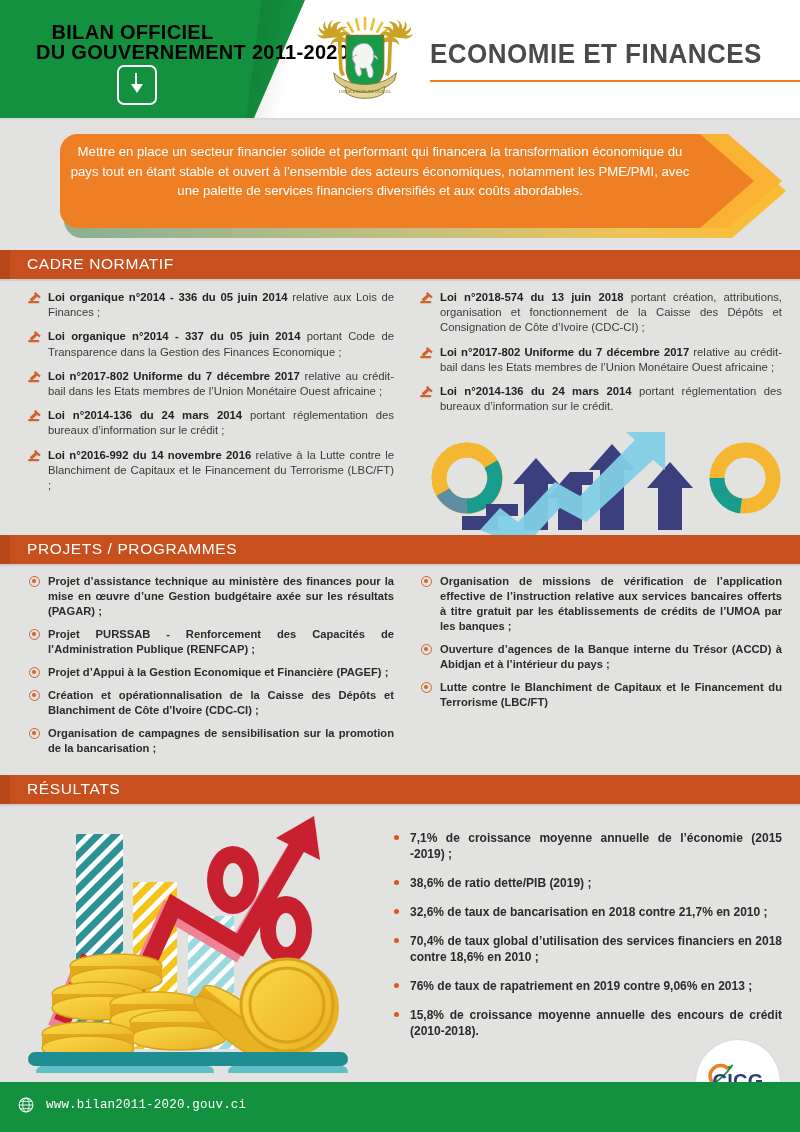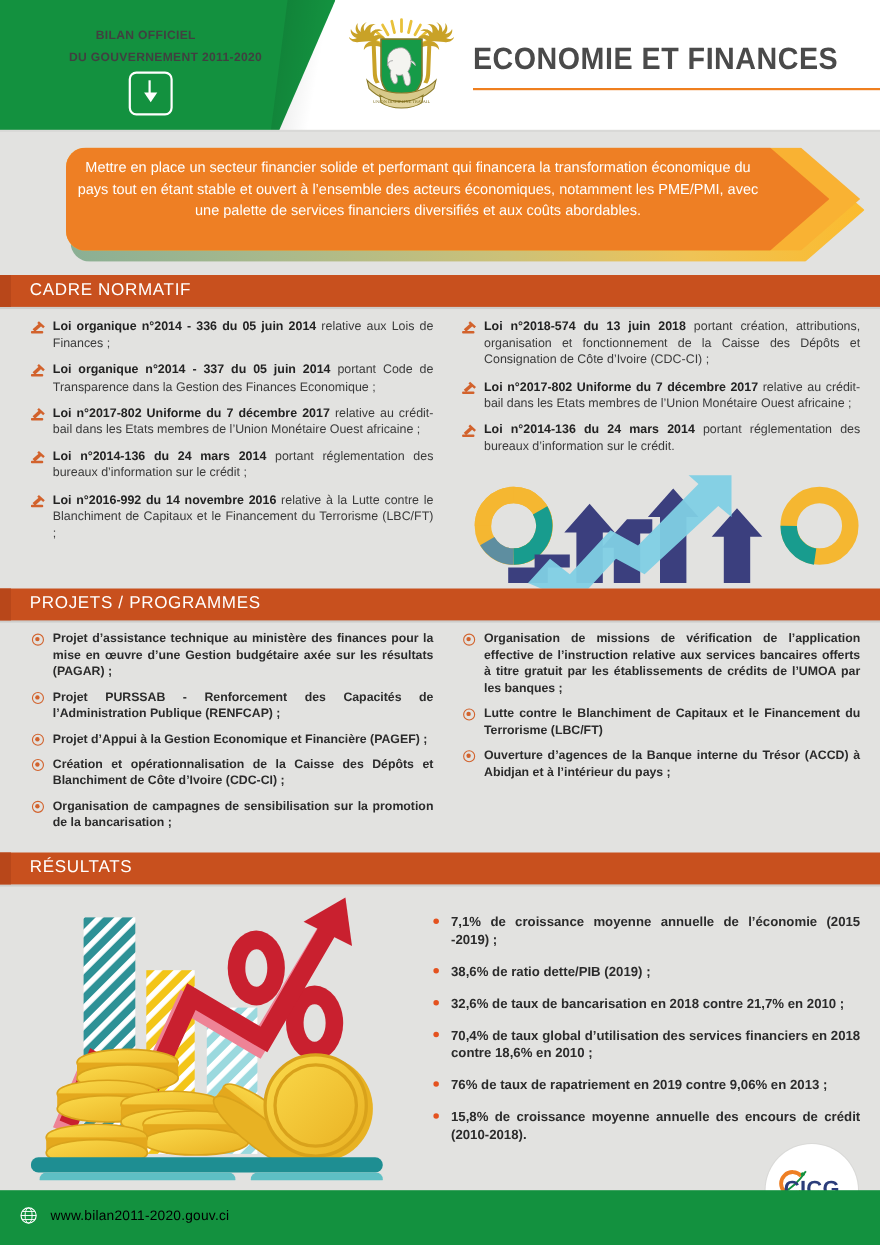--- a/index.html
+++ b/index.html
@@ -17,21 +17,21 @@
     position:absolute;left:0;top:0;width:305px;height:120px;background:#13913f;
     clip-path:polygon(0 0, 100% 0, 83% 100%, 0 100%);
   }
   .header-green-shadow{
     position:absolute;left:246px;top:0;width:70px;height:120px;
     background:linear-gradient(100deg, rgba(0,0,0,.13) 0%, rgba(0,0,0,0) 60%);
     clip-path:polygon(22% 0, 100% 0, 77% 100%, 0 100%);
   }
   .header-title{
     position:absolute;left:0;top:22px;width:265px;text-align:center;
-    color:#404040;font-weight:700;font-size:11px;line-height:20px;
+    color:#000000;font-weight:700;font-size:20px;line-height:20px;
     letter-spacing:.3px;
   }
   .header-title .l2{white-space:nowrap;padding-left:36px;}
   .dl-icon{
     position:absolute;left:117px;top:65px;width:36px;height:36px;
     border:2px solid #fff;border-radius:7px;
   }
   .dl-icon:before{
     content:"";position:absolute;left:16px;top:6px;width:2px;height:15px;background:#fff;
   }
@@ -104,21 +104,21 @@
     content:"";position:absolute;left:2.2px;top:2.2px;width:4.2px;height:4.2px;border-radius:50%;
     background:#d2622c;
   }
   .proj .li{font-weight:700;color:#2b2b2b;font-size:11.2px;line-height:15px;margin-bottom:8px;}
   .res .li{font-weight:700;color:#2b2b2b;font-size:12px;line-height:16px;margin-bottom:13px;padding-left:18px;}
   .res-dot{position:absolute;left:2px;top:5px;width:5px;height:5px;border-radius:50%;background:#e4521f;}
 
   
   .footer{position:absolute;left:0;top:1082px;width:800px;height:50px;background:#13913f;}
   .footer-url{
-    position:absolute;left:46px;top:16px;color:#000000;font-size:12.5px;letter-spacing:.2px;
+    position:absolute;left:46px;top:16px;color:#ffffff;font-size:12.5px;letter-spacing:.2px;font-family:Liberation Mono, monospace;
   }
   .globe{position:absolute;left:18px;top:15px;width:16px;height:16px;}
   .cicg{
     position:absolute;left:696px;top:1040px;width:84px;height:84px;border-radius:50%;
     background:#fff;box-shadow:0 0 0 1px rgba(0,0,0,.04);
   }
   .cicg-text{
     position:absolute;left:0;top:30px;width:84px;text-align:center;
     font-size:20px;font-weight:700;color:#2b3d7a;letter-spacing:.2px;
   }
@@ -296,22 +296,22 @@
 
   <div class="col proj" style="left:28px;top:574px;width:366px;" id="proj-left">
       <div class="li"><span class="dot-ring"></span><span>Projet d’assistance technique au ministère des finances pour la mise en œuvre d’une Gestion budgétaire axée sur les résultats (PAGAR) ;</span></div>
       <div class="li"><span class="dot-ring"></span><span>Projet PURSSAB - Renforcement des Capacités de l’Administration Publique (RENFCAP) ;</span></div>
       <div class="li"><span class="dot-ring"></span><span>Projet d’Appui à la Gestion Economique et Financière (PAGEF) ;</span></div>
       <div class="li"><span class="dot-ring"></span><span>Création et opérationnalisation de la Caisse des Dépôts et Blanchiment de Côte d’Ivoire (CDC-CI) ;</span></div>
       <div class="li"><span class="dot-ring"></span><span>Organisation de campagnes de sensibilisation sur la promotion de la bancarisation ;</span></div>
     </div>
   <div class="col proj" style="left:420px;top:574px;width:362px;" id="proj-right">
       <div class="li"><span class="dot-ring"></span><span>Organisation de missions de vérification de l’application effective de l’instruction relative aux services bancaires offerts à titre gratuit par les établissements de crédits de l’UMOA par les banques ;</span></div>
+      <div class="li"><span class="dot-ring"></span><span>Ouverture d’agences de la Banque interne du Trésor (ACCD) à Abidjan et à l’intérieur du pays ;</span></div>
       <div class="li"><span class="dot-ring"></span><span>Lutte contre le Blanchiment de Capitaux et le Financement du Terrorisme (LBC/FT)</span></div>
-      <div class="li"><span class="dot-ring"></span><span>Ouverture d’agences de la Banque interne du Trésor (ACCD) à Abidjan et à l’intérieur du pays ;</span></div>
     </div>
 
   <div class="sect-bar" style="top:775px;">
     <div class="bar-accent"></div>
     <span>RÉSULTATS</span>
   </div>
 
   <svg class="resgfx" viewBox="0 0 345 265">
     <defs>
       <pattern id="stripeTeal" width="12" height="12" patternTransform="rotate(45)" patternUnits="userSpaceOnUse">

